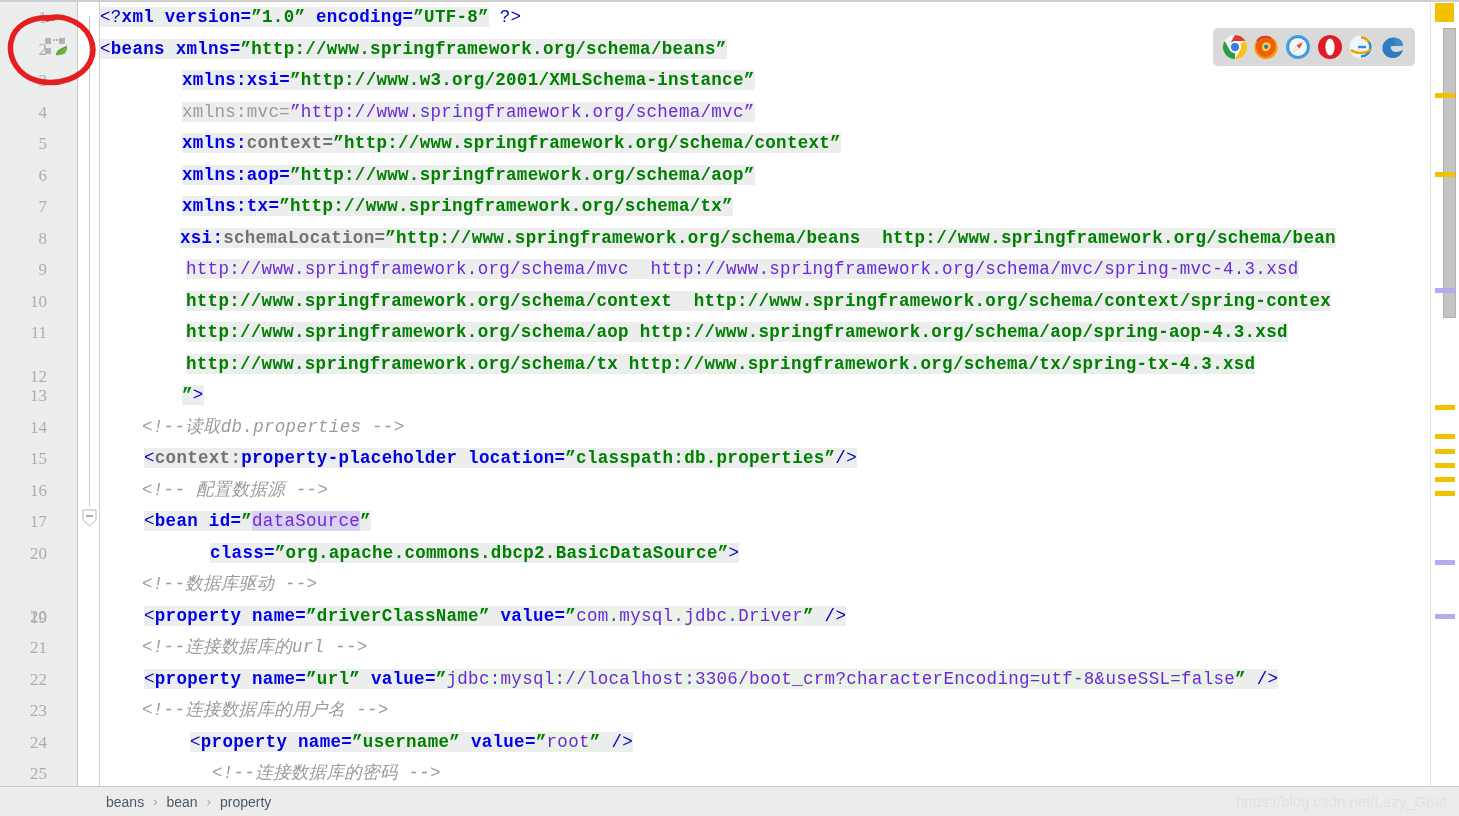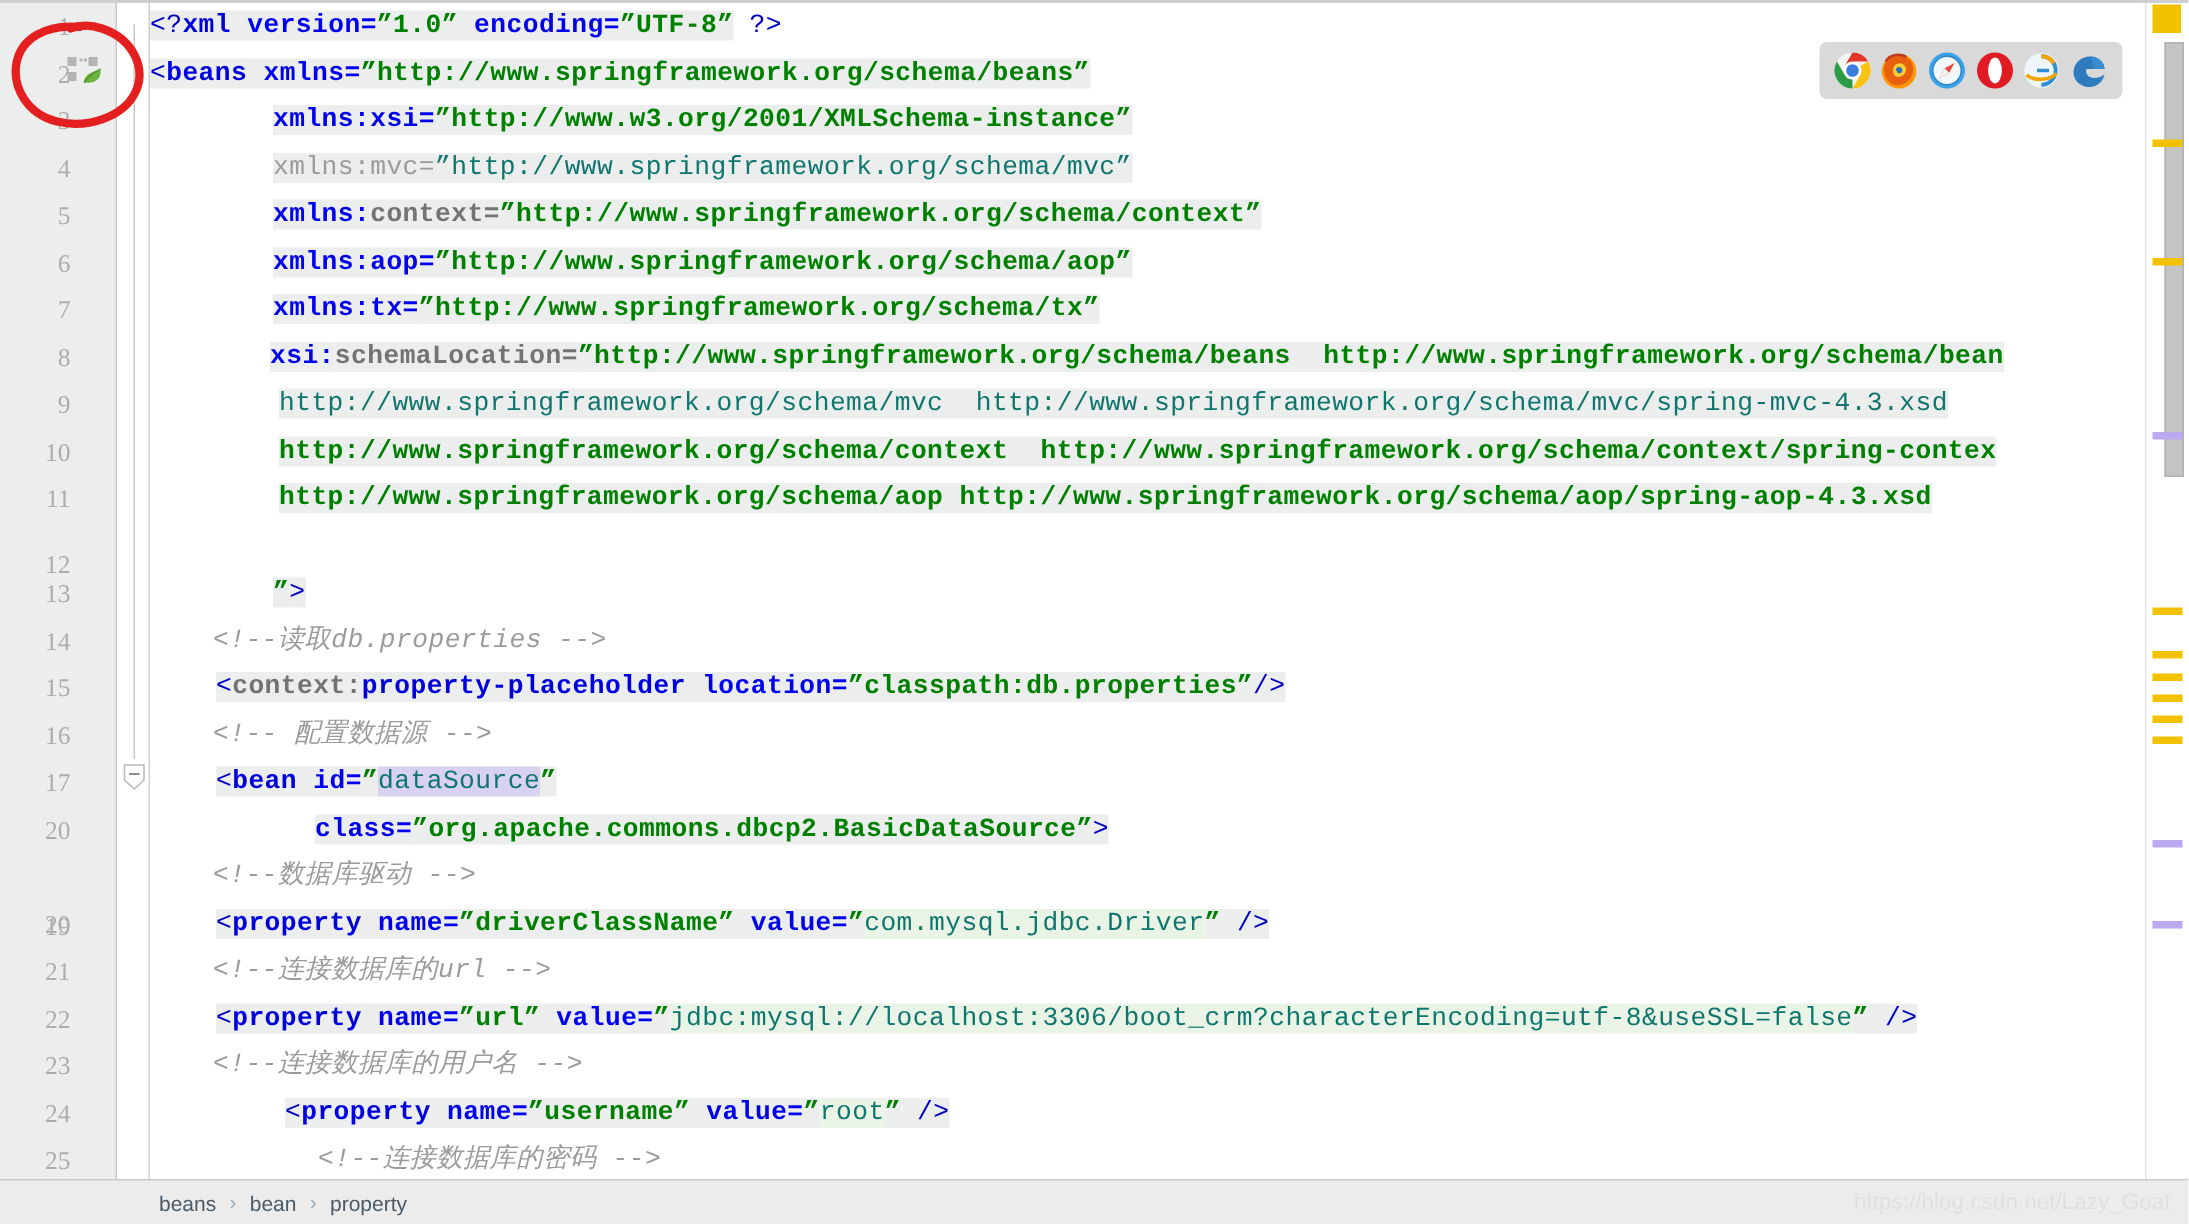--- a/index.html
+++ b/index.html
@@ -101,21 +101,21 @@
     color: #444;
   }
   .code-line .seg { white-space: pre; }
 
   
   .t-brk  { color: #0000c0; }
   .t-tag  { color: #0000dd; font-weight: bold; }
   .t-ns   { color: #737373; font-weight: bold; }
   .t-attr { color: #0000ee; font-weight: bold; }
   .t-val  { color: #008000; font-weight: bold; }
-  .t-valg { color: #0f766e; }
+  .t-valg { color: #6d28d9; }
   .t-pi   { color: #0000dd; font-weight: bold; }
   .t-cmt  { color: #9b9b9b; font-style: italic; margin-top: 20px; }
   .t-dim  { color: #9b9b9b; }
   .t-plain{ color: #333333; }
 
   
   .bg-gray  { background: #eceded; }
   .bg-green { background: #eaf4e6; }
   .bg-sel   { background: #d8d2f0; }
 
@@ -282,20 +282,21 @@
         <div class="code-line" style="top: 33.5px; left: 0px;"><span class="seg t-brk bg-gray">&lt;</span><span class="seg t-tag bg-gray">beans</span><span class="seg t-plain bg-gray"> </span><span class="seg t-attr bg-gray">xmlns=</span><span class="seg t-val bg-gray">”http://www.springframework.org/schema/beans”</span></div>
         <div class="code-line" style="top: 65px; left: 82px;"><span class="seg t-attr bg-gray">xmlns:xsi=</span><span class="seg t-val bg-gray">”http://www.w3.org/2001/XMLSchema-instance”</span></div>
         <div class="code-line" style="top: 96.5px; left: 82px;"><span class="seg t-dim bg-gray">xmlns:mvc=</span><span class="seg t-valg bg-gray">”http://www.springframework.org/schema/mvc”</span></div>
         <div class="code-line" style="top: 128px; left: 82px;"><span class="seg t-attr bg-gray">xmlns:</span><span class="seg t-ns bg-gray">context=</span><span class="seg t-val bg-gray">”http://www.springframework.org/schema/context”</span></div>
         <div class="code-line" style="top: 159.5px; left: 82px;"><span class="seg t-attr bg-gray">xmlns:aop=</span><span class="seg t-val bg-gray">”http://www.springframework.org/schema/aop”</span></div>
         <div class="code-line" style="top: 191px; left: 82px;"><span class="seg t-attr bg-gray">xmlns:tx=</span><span class="seg t-val bg-gray">”http://www.springframework.org/schema/tx”</span></div>
         <div class="code-line" style="top: 222.5px; left: 80px;"><span class="seg t-attr bg-gray">xsi:</span><span class="seg t-ns bg-gray">schemaLocation=</span><span class="seg t-val bg-gray">”http://www.springframework.org/schema/beans  http://www.springframework.org/schema/bean</span></div>
         <div class="code-line" style="top: 254px; left: 86px;"><span class="seg t-valg bg-gray">http://www.springframework.org/schema/mvc  http://www.springframework.org/schema/mvc/spring-mvc-4.3.xsd</span></div>
         <div class="code-line" style="top: 285.5px; left: 86px;"><span class="seg t-val bg-gray">http://www.springframework.org/schema/context  http://www.springframework.org/schema/context/spring-contex</span></div>
         <div class="code-line" style="top: 317px; left: 86px;"><span class="seg t-val bg-gray">http://www.springframework.org/schema/aop http://www.springframework.org/schema/aop/spring-aop-4.3.xsd</span></div>
+        <div class="code-line" style="top: 348.5px; left: 86px;"><span class="seg t-val bg-gray">http://www.springframework.org/schema/tx http://www.springframework.org/schema/tx/spring-tx-4.3.xsd</span></div>
         <div class="code-line" style="top: 380px; left: 82px;"><span class="seg t-val bg-gray">”</span><span class="seg t-brk bg-gray">&gt;</span></div>
         <div class="code-line" style="top: 411.5px; left: 42px;"><span class="seg t-cmt ">&lt;!--读取db.properties --&gt;</span></div>
         <div class="code-line" style="top: 443px; left: 44px;"><span class="seg t-brk bg-gray">&lt;</span><span class="seg t-ns bg-gray">context:</span><span class="seg t-tag bg-gray">property-placeholder</span><span class="seg t-plain bg-gray"> </span><span class="seg t-attr bg-gray">location=</span><span class="seg t-val bg-gray">”classpath:db.properties”</span><span class="seg t-brk bg-gray">/&gt;</span></div>
         <div class="code-line" style="top: 474.5px; left: 42px;"><span class="seg t-cmt ">&lt;!-- 配置数据源 --&gt;</span></div>
         <div class="code-line" style="top: 506px; left: 44px;"><span class="seg t-brk bg-gray">&lt;</span><span class="seg t-tag bg-gray">bean</span><span class="seg t-plain bg-gray"> </span><span class="seg t-attr bg-gray">id=</span><span class="seg t-val bg-gray">”</span><span class="seg t-valg bg-sel">dataSource</span><span class="seg t-val bg-gray">”</span></div>
         <div class="code-line" style="top: 537.5px; left: 110px;"><span class="seg t-attr bg-gray">class=</span><span class="seg t-val bg-gray">”org.apache.commons.dbcp2.BasicDataSource”</span><span class="seg t-brk bg-gray">&gt;</span></div>
         <div class="code-line" style="top: 569px; left: 42px;"><span class="seg t-cmt ">&lt;!--数据库驱动 --&gt;</span></div>
         <div class="code-line" style="top: 600.5px; left: 44px;"><span class="seg t-brk bg-gray">&lt;</span><span class="seg t-tag bg-gray">property</span><span class="seg t-plain bg-gray"> </span><span class="seg t-attr bg-gray">name=</span><span class="seg t-val bg-gray">”driverClassName”</span><span class="seg t-plain bg-gray"> </span><span class="seg t-attr bg-gray">value=</span><span class="seg t-val bg-gray">”</span><span class="seg t-valg bg-green">com.mysql.jdbc.Driver</span><span class="seg t-val bg-gray">”</span><span class="seg t-plain bg-gray"> </span><span class="seg t-brk bg-gray">/&gt;</span></div>
         <div class="code-line" style="top: 632px; left: 42px;"><span class="seg t-cmt ">&lt;!--连接数据库的url --&gt;</span></div>
         <div class="code-line" style="top: 663.5px; left: 44px;"><span class="seg t-brk bg-gray">&lt;</span><span class="seg t-tag bg-gray">property</span><span class="seg t-plain bg-gray"> </span><span class="seg t-attr bg-gray">name=</span><span class="seg t-val bg-gray">”url”</span><span class="seg t-plain bg-gray"> </span><span class="seg t-attr bg-gray">value=</span><span class="seg t-val bg-gray">”</span><span class="seg t-valg bg-green">jdbc:mysql://localhost:3306/boot_crm?characterEncoding=utf-8&amp;useSSL=false</span><span class="seg t-val bg-gray">”</span><span class="seg t-plain bg-gray"> </span><span class="seg t-brk bg-gray">/&gt;</span></div>

